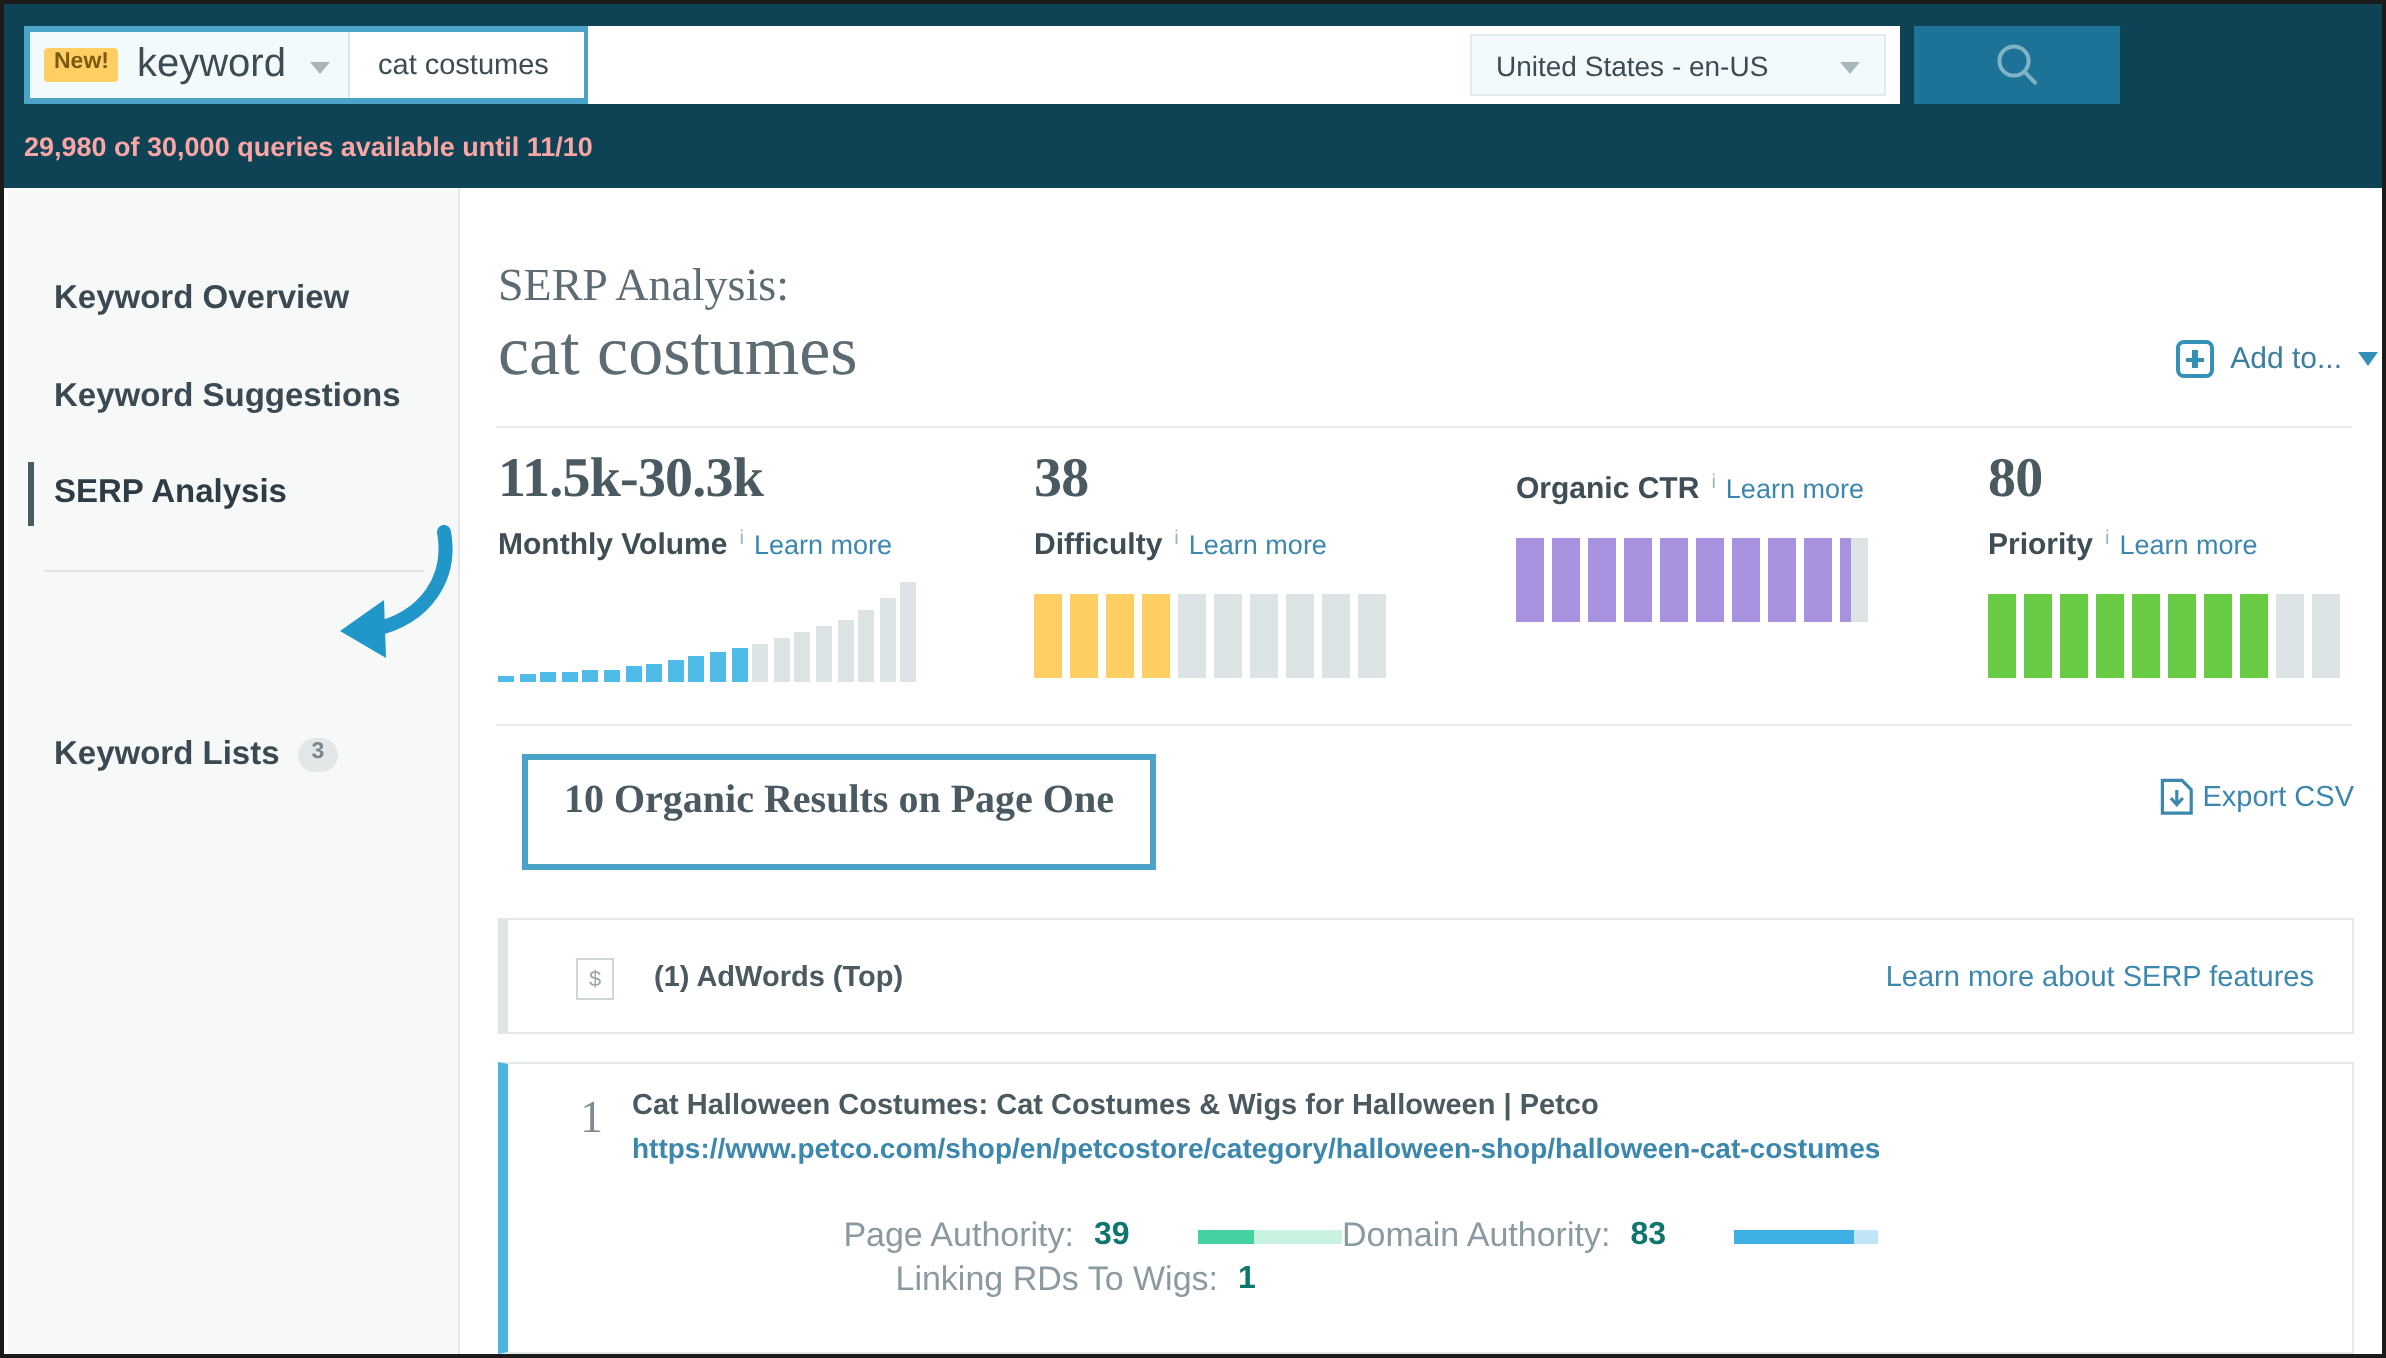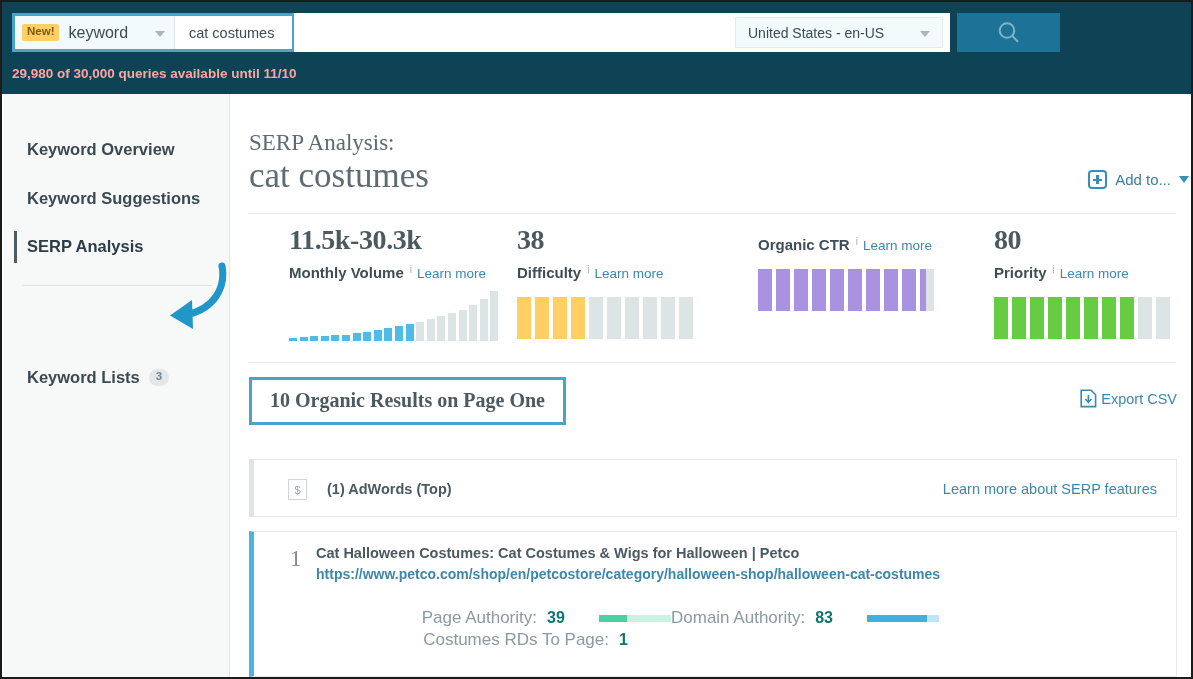--- a/index.html
+++ b/index.html
@@ -48,21 +48,21 @@
     background: #ffcf63;
     color: #7a5a12;
     font-size: 11.5px;
     font-weight: bold;
     padding: 2px 5px 3px 5px;
     border-radius: 2px;
     line-height: 1;
   }
   .kw-select-label {
     color: #3d4b52;
-    font-size: 16px;
+    font-size: 20px;
     margin-left: 9px;
   }
   .caret-down {
     position: absolute; right: 9px; top: 50%;
     margin-top: -2px;
     width: 0; height: 0;
     border-left: 5.5px solid transparent;
     border-right: 5.5px solid transparent;
     border-top: 6px solid #a9b7bd;
   }
@@ -216,21 +216,21 @@
     width: 928px; height: 1px; background: #e6e9ea;
   }
   .hr-bottom {
     position: absolute; left: 18px; top: 268px;
     width: 928px; height: 1px; background: #e6e9ea;
   }
 
   
   .metrics { position: absolute; left: 0; top: 132px; width: 963px; }
   .metric { position: absolute; top: 0; }
-  .m1 { left: 19px; margin-left: 40px; }
+  .m1 { left: 19px; }
   .m2 { left: 287px; }
   .m3 { left: 528px; }
   .m4 { left: 764px; }
   .metric-value {
     font-family: "Liberation Serif", serif;
     font-weight: bold;
     font-size: 28px;
     color: #4b5a61;
     letter-spacing: -0.4px;
     line-height: 1;
@@ -264,23 +264,23 @@
   .spark i { display: block; width: 8px; margin-right: 2.6px; }
   .spark i.b { background: #4fbbe8; }
   .spark i.g { background: #dde4e5; }
 
   
   .results-head {
     position: absolute; left: 19px; top: 283px;
     width: 928px; height: 48px;
   }
   .results-title-box {
-    position: absolute; left: 0; top: 0;
+    position: absolute; left: 12px; top: 0;
     border: 3px solid #4ba3c7;
-    padding: 9px 18px 10px 18px;
+    padding: 9px 18px 20px 18px;
     box-sizing: border-box;
   }
   .results-title {
     font-family: "Liberation Serif", serif;
     font-weight: bold;
     font-size: 20px;
     color: #4b5a61;
     white-space: nowrap;
   }
   .export {
@@ -556,21 +556,21 @@
           <div class="mg-cell">
             <span class="mg-label">Domain Authority:</span>
             <span class="mg-val">83</span>
             <span class="mg-track da">
               <span class="mg-fill da" id="da-fill" style="width: 83%;"></span>
             </span>
           </div>
         </div>
         <div class="mg-row">
           <div class="mg-cell left">
-            <span class="mg-label">Costumes RDs To Page:</span>
+            <span class="mg-label">Linking RDs To Wigs:</span>
             <span class="mg-val">1</span>
           </div>
         </div>
       </div>
     </div>
 
   </div>
 </div>
 
 </body></html>

